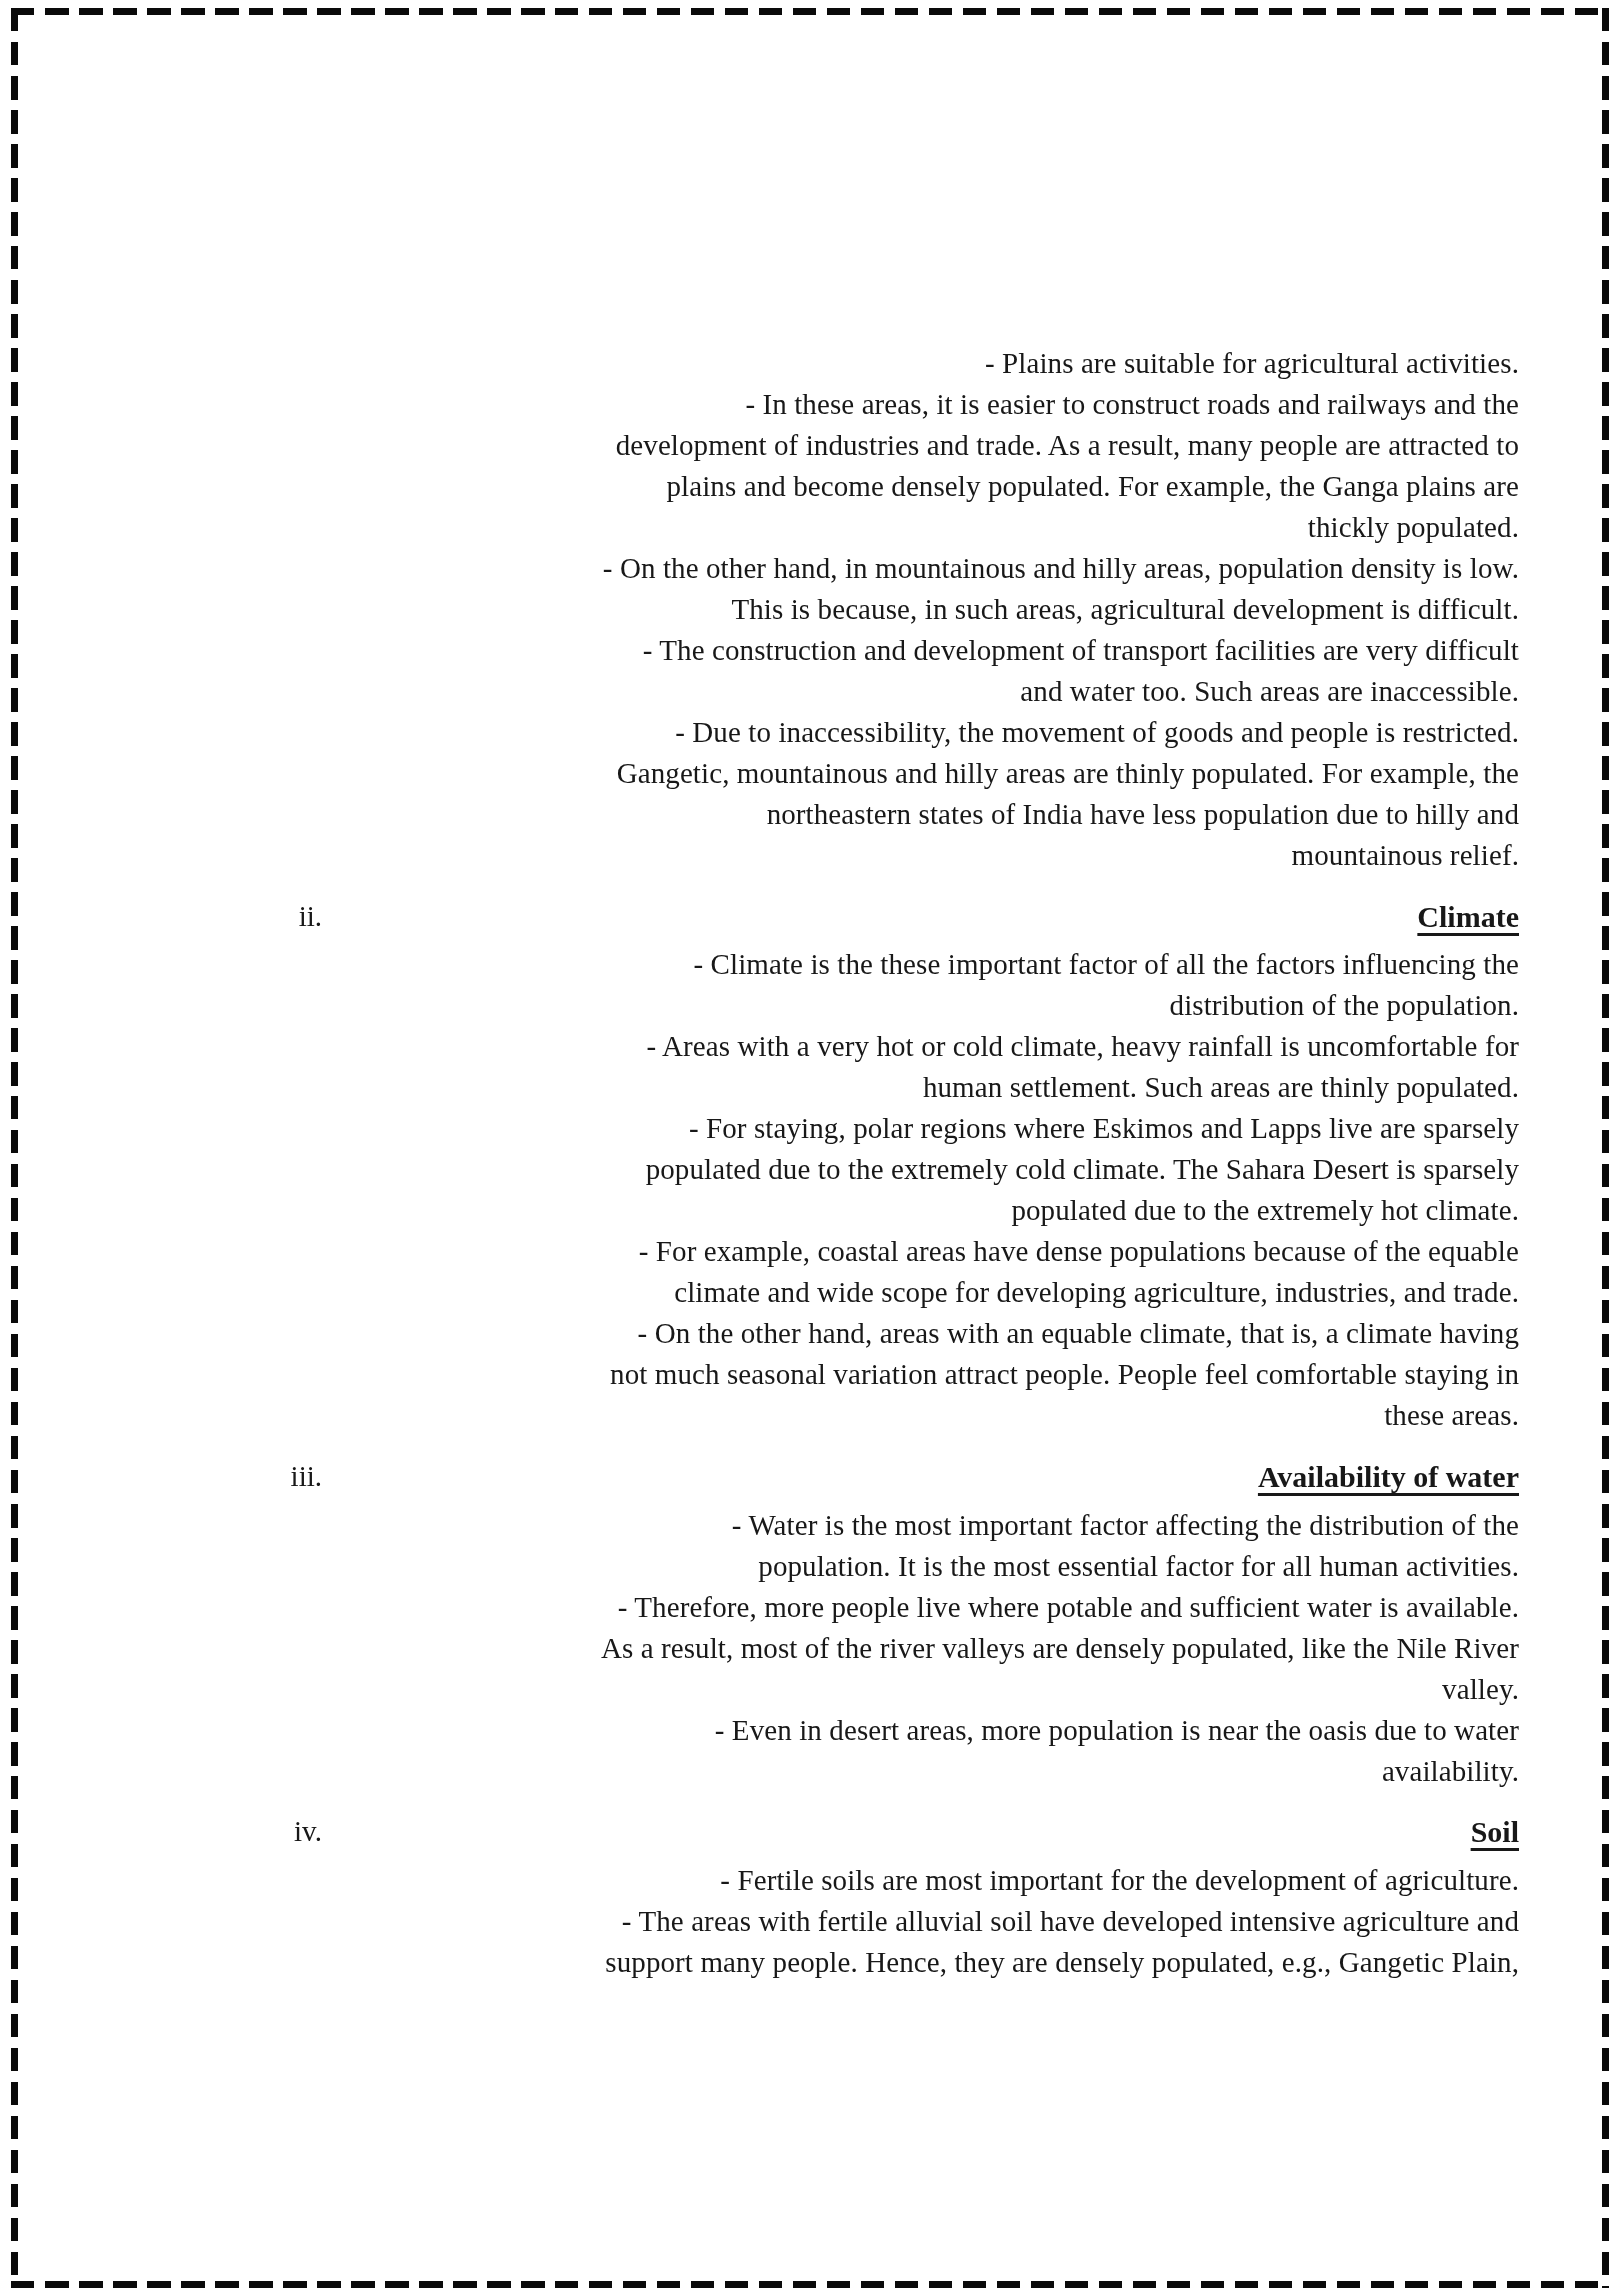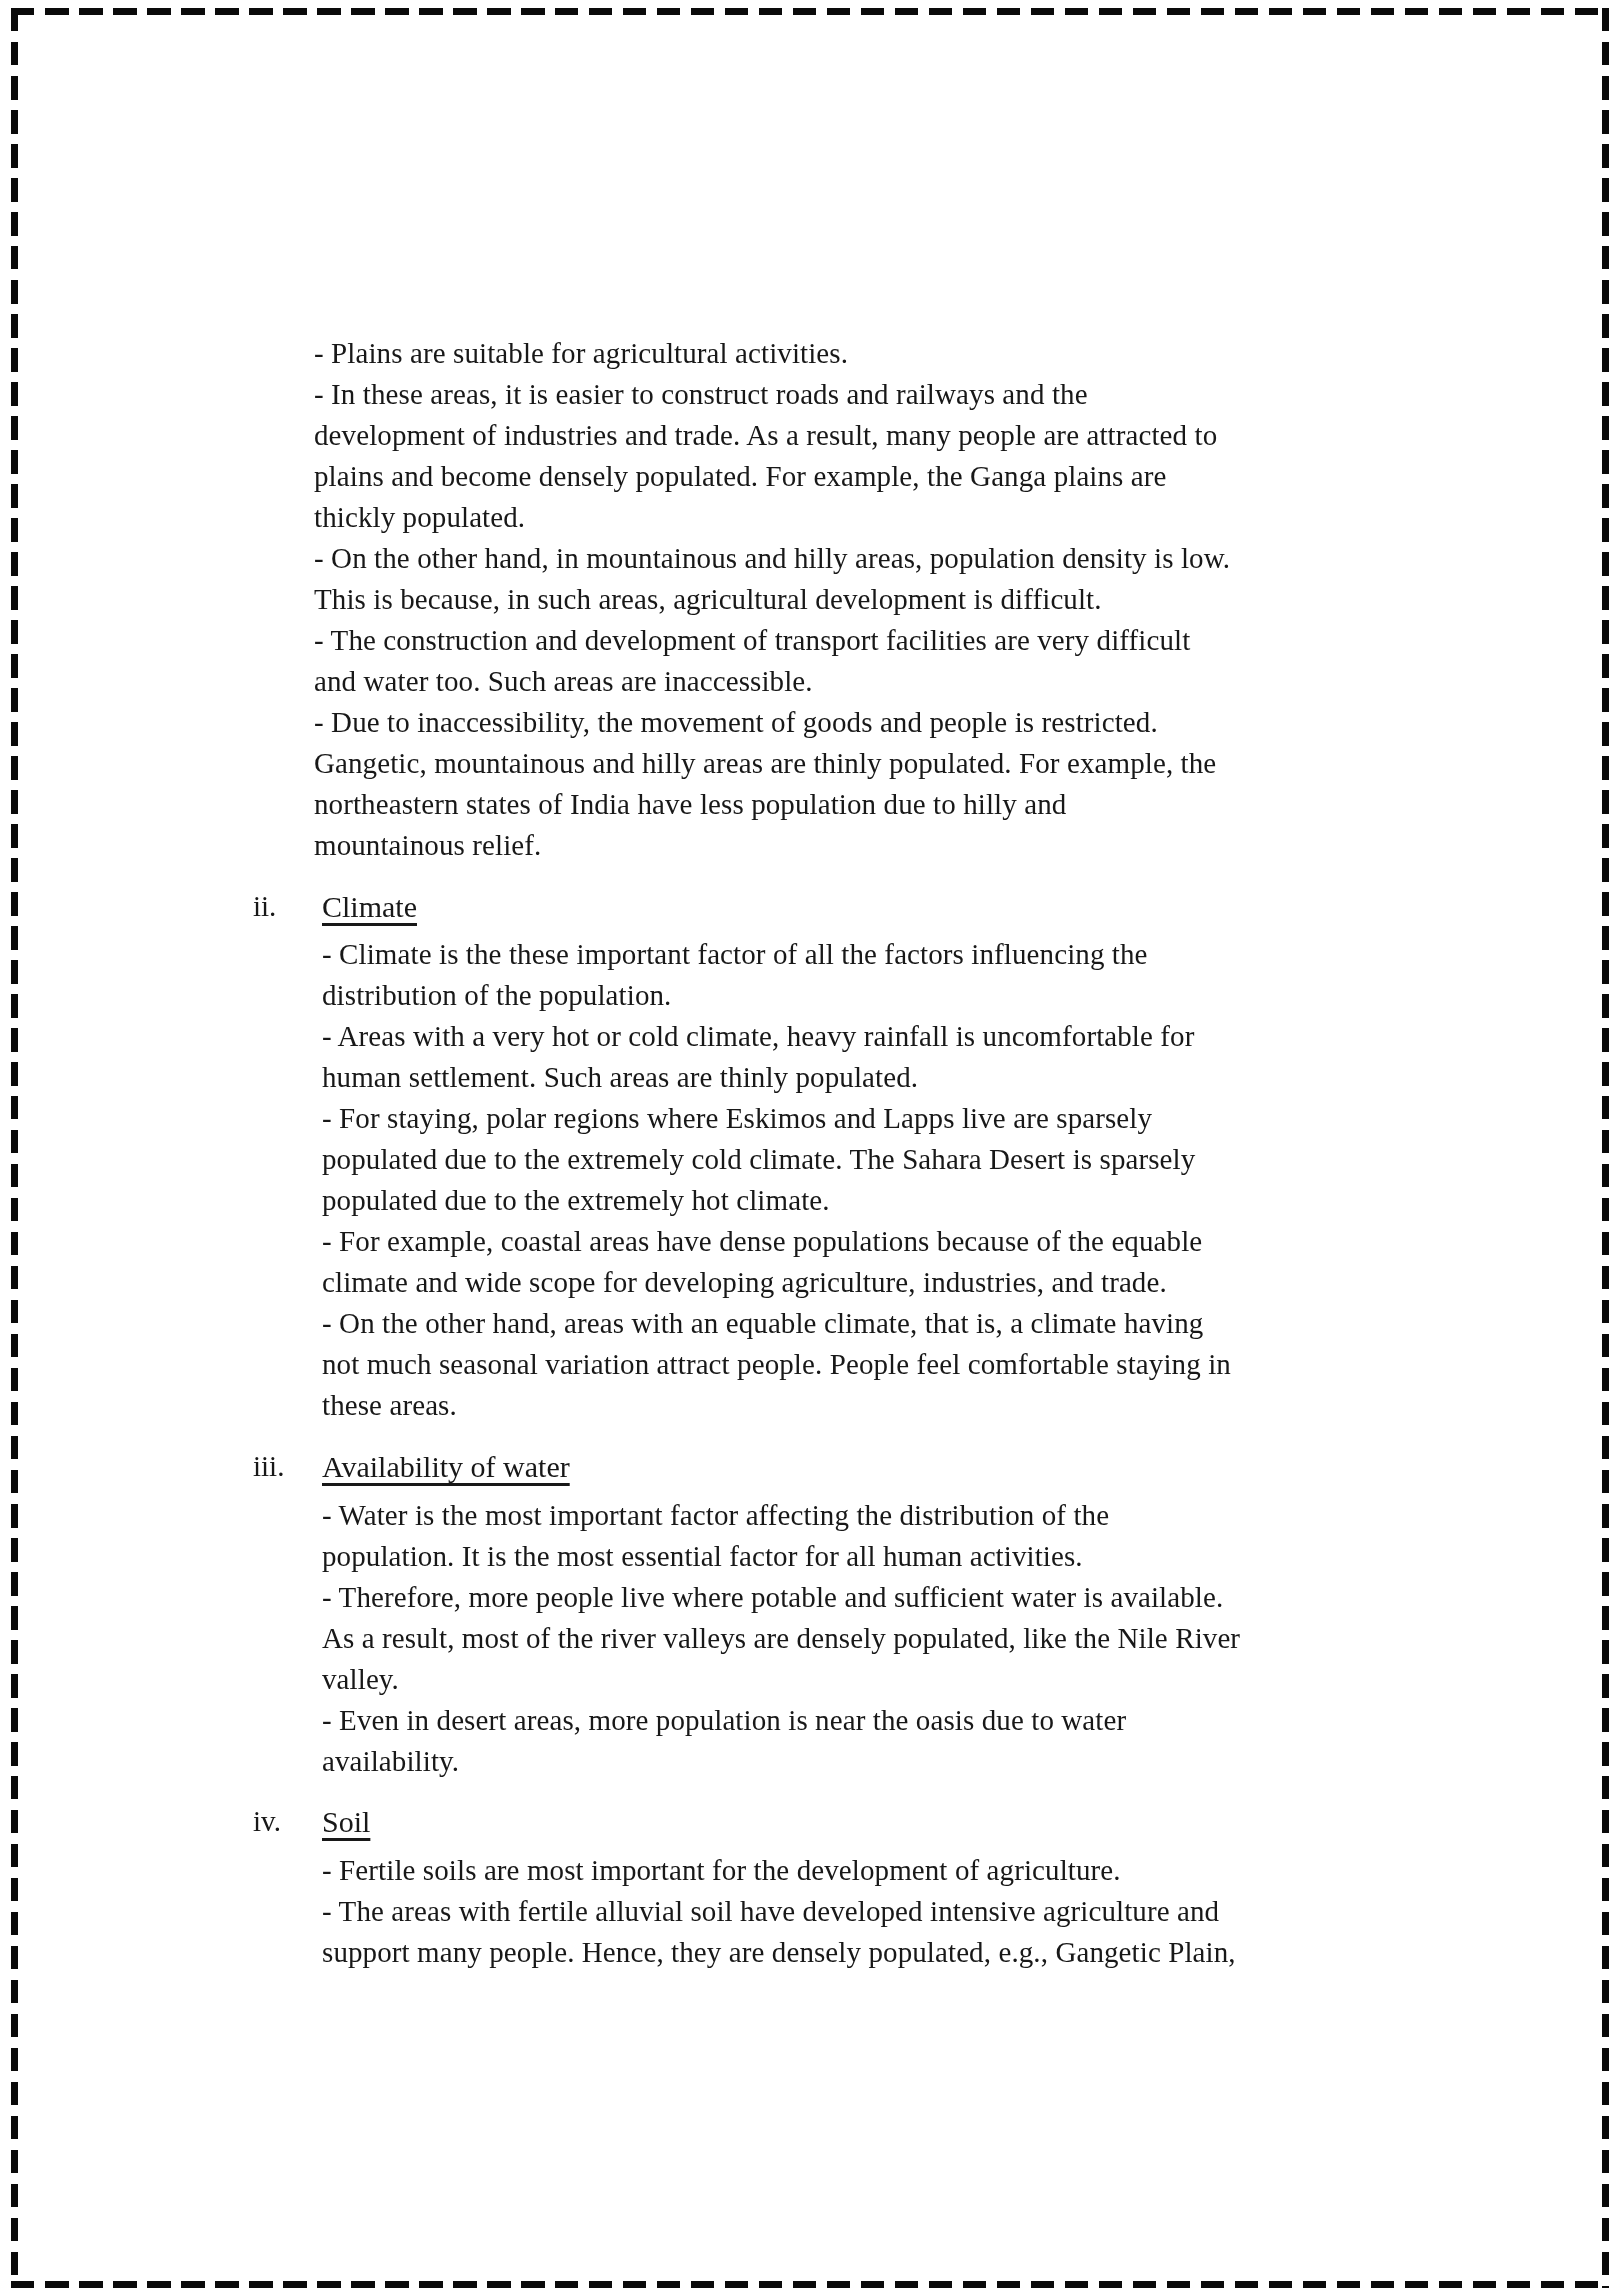--- a/index.html
+++ b/index.html
@@ -26,22 +26,23 @@
   .frame-left, .frame-right {
     top: 7.8px; bottom: 4.9px; width: 6.9px;
     background: repeating-linear-gradient(180deg, var(--border, #0a0a0a) 0 23.5px, transparent 23.5px 34px);
   }
   .frame-left { left: 10.8px; }
   .frame-right { right: 10.8px; }
 
   .content {
     position: absolute;
     left: 245px;
-    top: 333px;
+    top: 343px;
     width: 1274px;
+    text-align: right;
   }
   .block {
     display: grid;
     grid-template-columns: 69px 1fr;
   }
   .block + .block { margin-top: 19.6px; margin-left: 8px; }
   .gutter {
     font-size: 29px;
     line-height: 41px;
   }
@@ -49,21 +50,21 @@
     margin: 0;
     font-size: 29px;
     line-height: 41px;
     white-space: pre-line;
     letter-spacing: 0.1px;
   }
   h2.heading {
     margin: 0 0 7.8px 0;
     font-size: 30px;
     line-height: 41px;
-    font-weight: normal;
+    font-weight: bold;
     text-decoration: underline;
     text-decoration-thickness: 2.9px;
     text-underline-offset: 5.9px;
   }
 </style>
 </head>
 <body>
 
 <div>
   <div class="frame-edge frame-top"></div>

